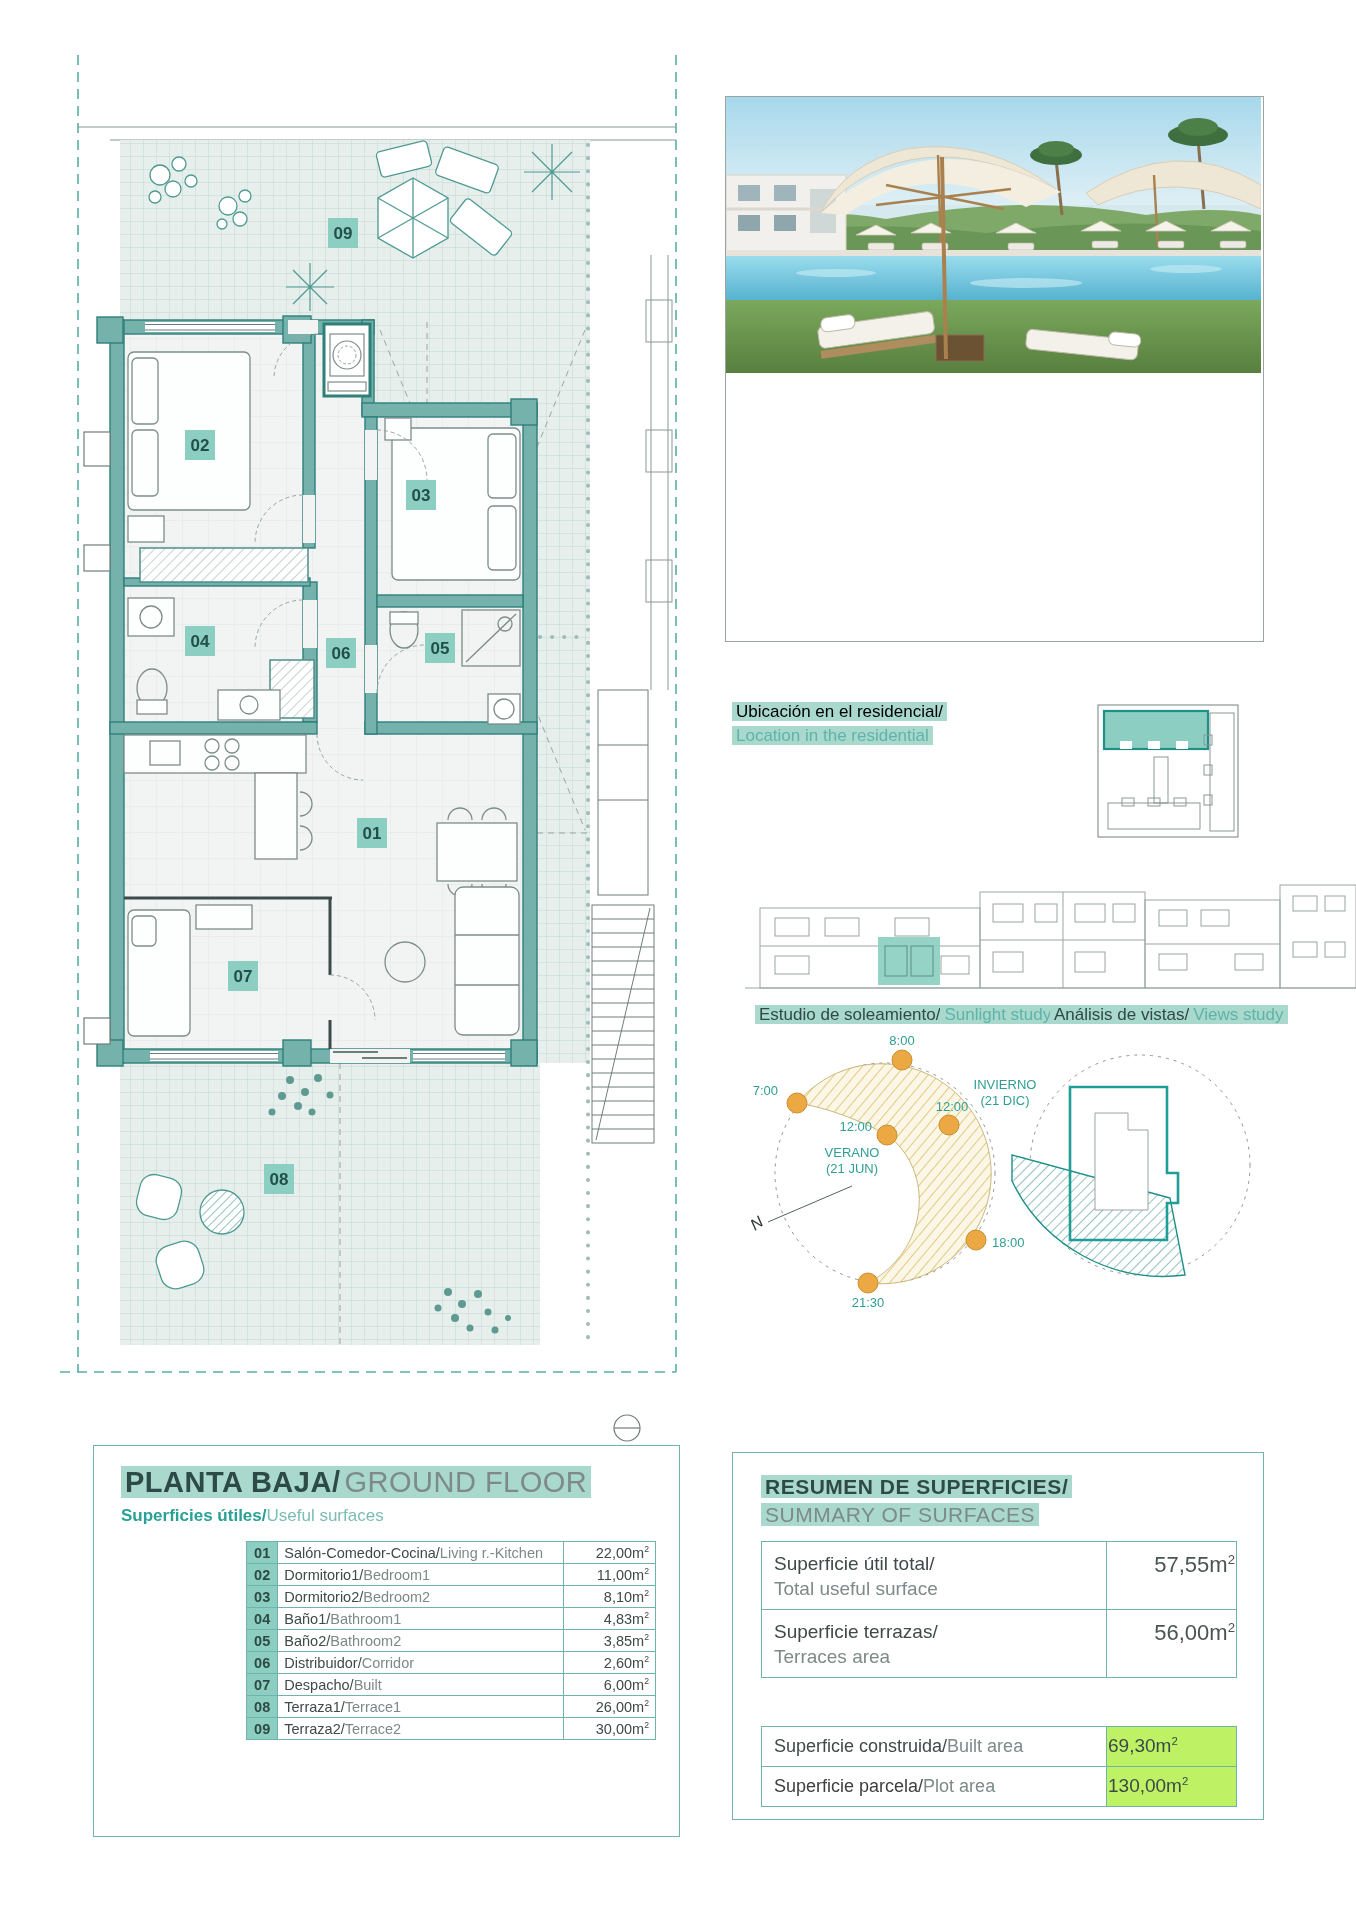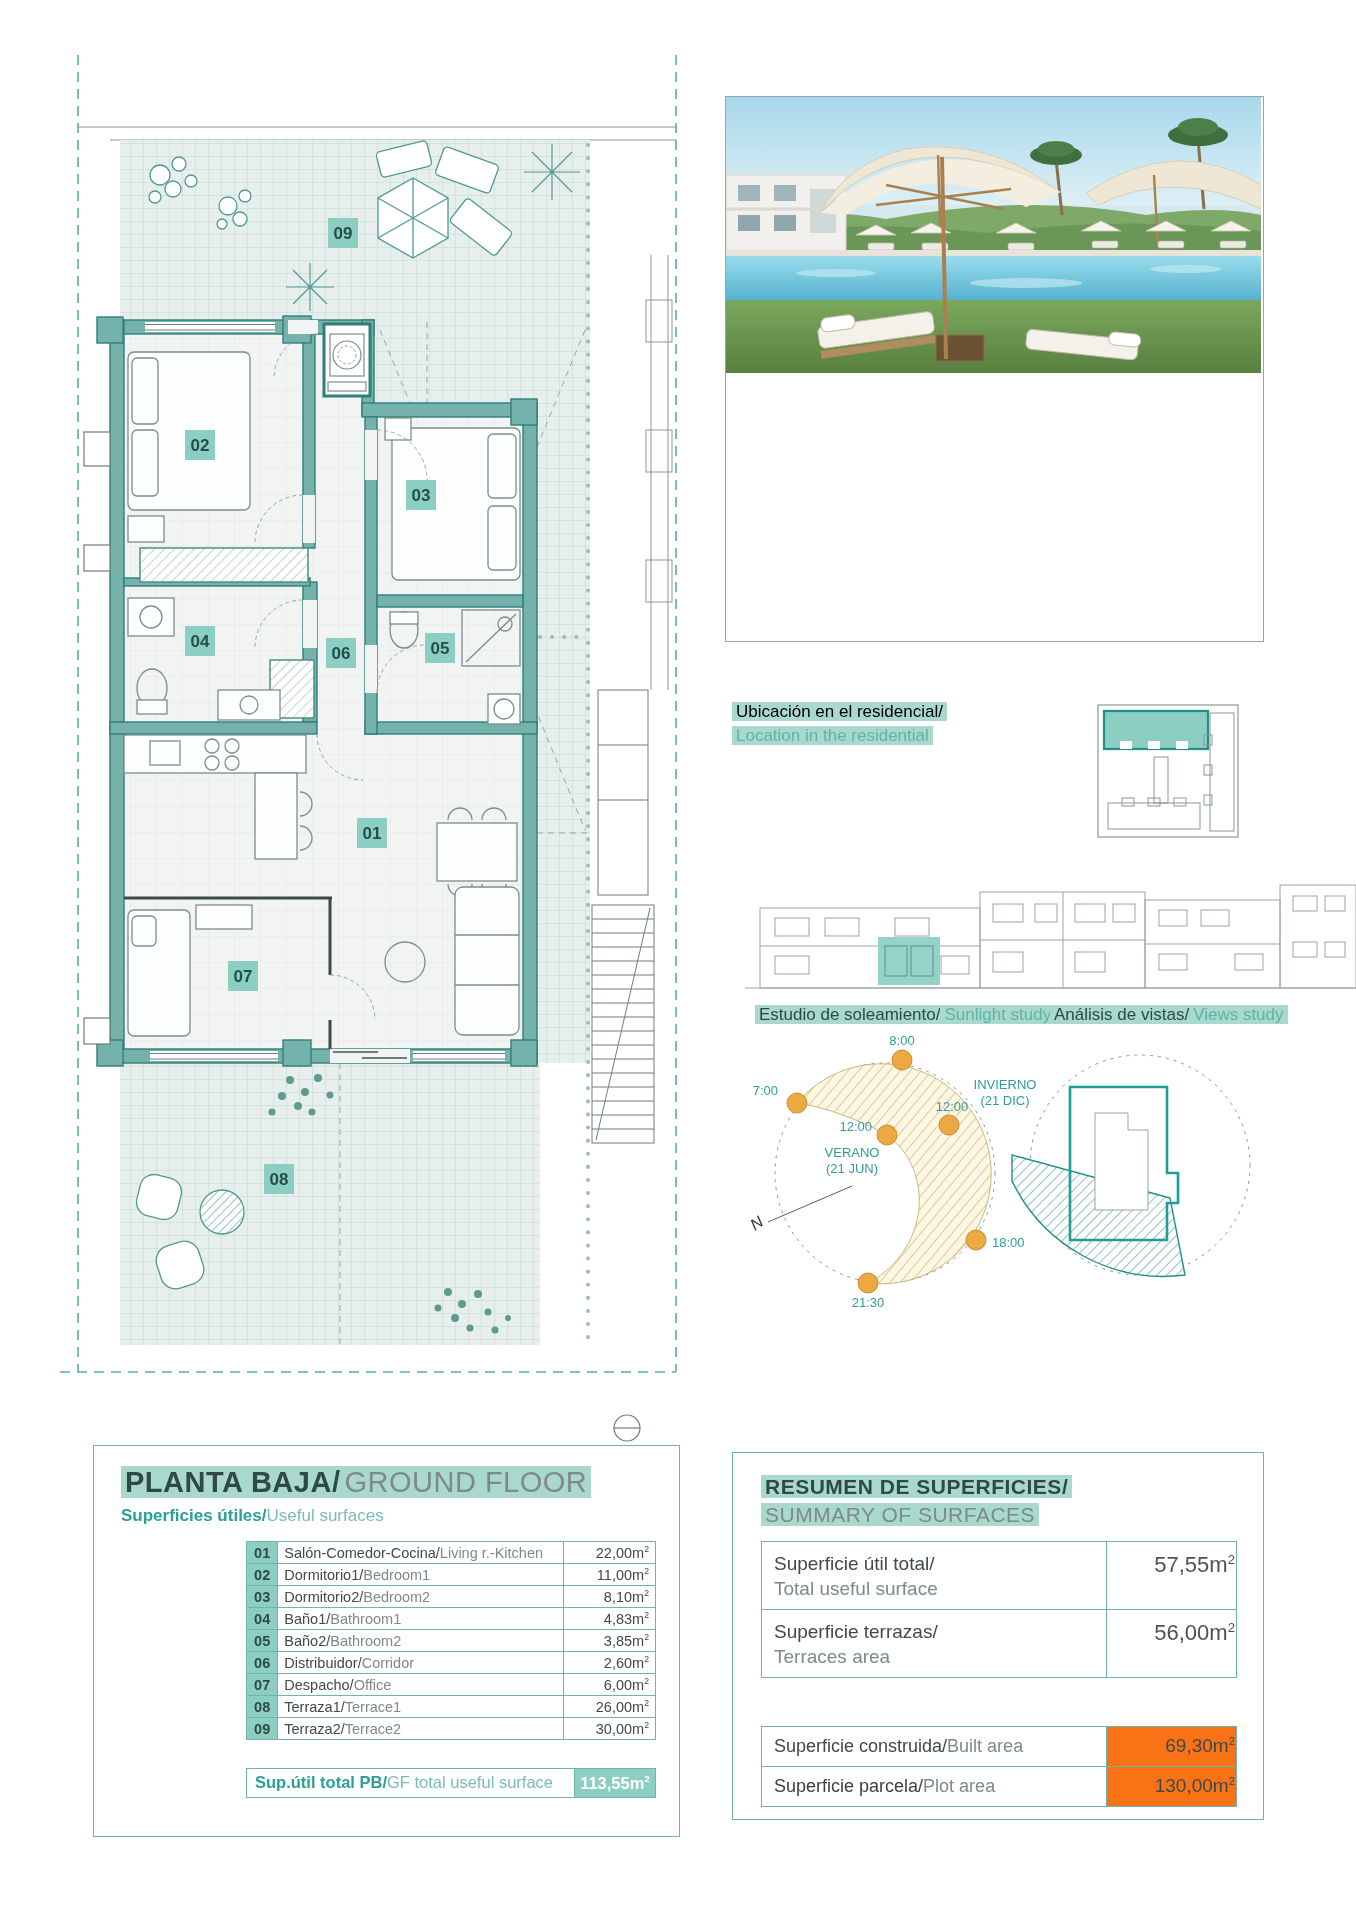--- a/index.html
+++ b/index.html
@@ -36,21 +36,21 @@
   #sum-panel{left:732px;top:1452px;width:530px;height:366px;border:1.5px solid #6fb3ab;}
   #sum-header{position:absolute;left:28px;top:20px;font-size:21px;line-height:28px;letter-spacing:.5px;}
   .sum-table{position:absolute;left:28px;width:476px;border-collapse:collapse;}
   #sum-table1{top:88px;}
   #sum-table1 td{border:1px solid #6fb3ab;height:56px;}
   #sum-table1 td.lbl{padding:4px 12px;font-size:19px;line-height:25px;}
   #sum-table1 td.val{width:127px;text-align:right;font-size:22px;color:#4a5553;}
   #sum-table2{top:273px;}
   #sum-table2 td{border:1px solid #6fb3ab;height:37px;margin-top:33px;}
   #sum-table2 td.lbl{padding:0 12px;font-size:18px;}
-  #sum-table2 td.val{width:127px;text-align:right;font-size:19px;background:#f97316;color:#3c4a49;}
+  #sum-table2 td.val{width:127px;text-align:left;font-size:19px;background:#bef264;color:#3c4a49;}
   sup{font-size:.6em;}
   svg text{font-family:"Liberation Sans",sans-serif;}
 </style>
 </head>
 <body>
 
 <div id="page">
 
   <svg class="abs" style="left:55px;top:40px" width="650" height="1420" viewBox="55 40 650 1420">
     <defs>
@@ -601,39 +601,35 @@
             <td class="nm"><span>Baño2/</span><span class="en-gray">Bathroom2</span></td>
             <td class="ar"><span>3,85m</span><sup>2</sup></td>
           </tr>
         <tr>
             <td class="num">06</td>
             <td class="nm"><span>Distribuidor/</span><span class="en-gray">Corridor</span></td>
             <td class="ar"><span>2,60m</span><sup>2</sup></td>
           </tr>
         <tr>
             <td class="num">07</td>
-            <td class="nm"><span>Despacho/</span><span class="en-gray">Office</span></td>
+            <td class="nm"><span>Despacho/</span><span class="en-gray">Built</span></td>
             <td class="ar"><span>6,00m</span><sup>2</sup></td>
           </tr>
         <tr>
             <td class="num">08</td>
             <td class="nm"><span>Terraza1/</span><span class="en-gray">Terrace1</span></td>
             <td class="ar"><span>26,00m</span><sup>2</sup></td>
           </tr>
         <tr>
             <td class="num">09</td>
             <td class="nm"><span>Terraza2/</span><span class="en-gray">Terrace2</span></td>
             <td class="ar"><span>30,00m</span><sup>2</sup></td>
           </tr>
       </tbody>
     </table>
-    <div id="gf-total">
-      <div class="lbl"><span class="es-teal">Sup.útil total PB/</span><span class="en-teal">GF total useful surface</span></div>
-      <div class="val"><span>113,55m</span><sup>2</sup></div>
-    </div>
   </div>
 
   <div class="abs" id="sum-panel">
     <div id="sum-header">
       <div><span class="hl es-dark">RESUMEN DE SUPERFICIES/</span></div>
       <div><span class="hl en-gray">SUMMARY OF SURFACES</span></div>
     </div>
     <table class="sum-table" id="sum-table1">
       <tbody>
         <tr>

